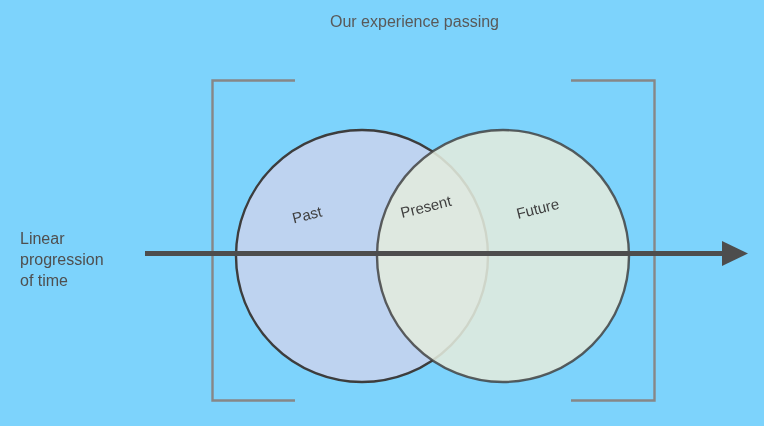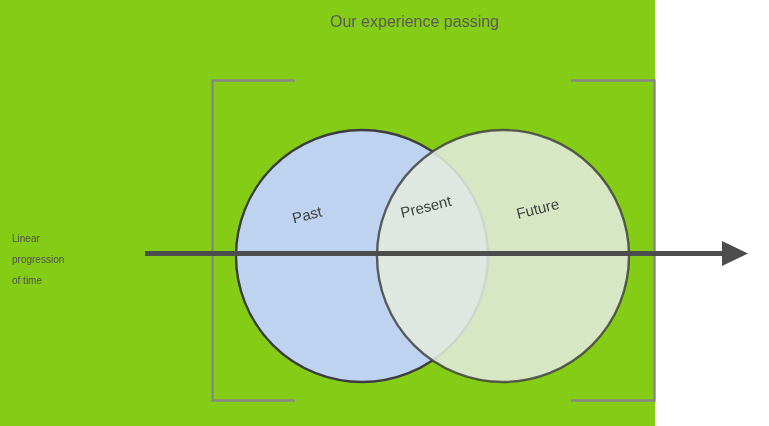--- a/index.html
+++ b/index.html
@@ -8,23 +8,24 @@
   }
   body {
     width: 769px;
     height: 426px;
     background: #ffffff;
     font-family: "Liberation Sans", sans-serif;
     overflow: hidden;
   }
   #canvas {
     position: relative;
-    width: 655px;
+    width: 724px;
     height: 426px;
-    background: #84cc16;
+    background: #7dd3fc;
+    padding-left: 40px;
   }
   #diagram-svg {
     position: absolute;
     left: 0;
     top: 0;
     width: 769px;
     height: 426px;
   }
   .txt {
     position: absolute;
@@ -33,23 +34,23 @@
   }
   #title-text {
     left: 330px;
     top: 12px;
     font-size: 16px;
     line-height: 20px;
     color: #595959;
     text-align: left;
   }
   #axis-label-text {
-    left: 12px;
+    left: 20px;
     top: 228px;
-    font-size: 10px;
+    font-size: 16px;
     line-height: 21px;
     color: #4f4f4f;
   }
   .venn-label {
     position: absolute;
     font-size: 15px;
     color: #3f3f3f;
     white-space: pre;
     transform-origin: 50% 50%;
   }

